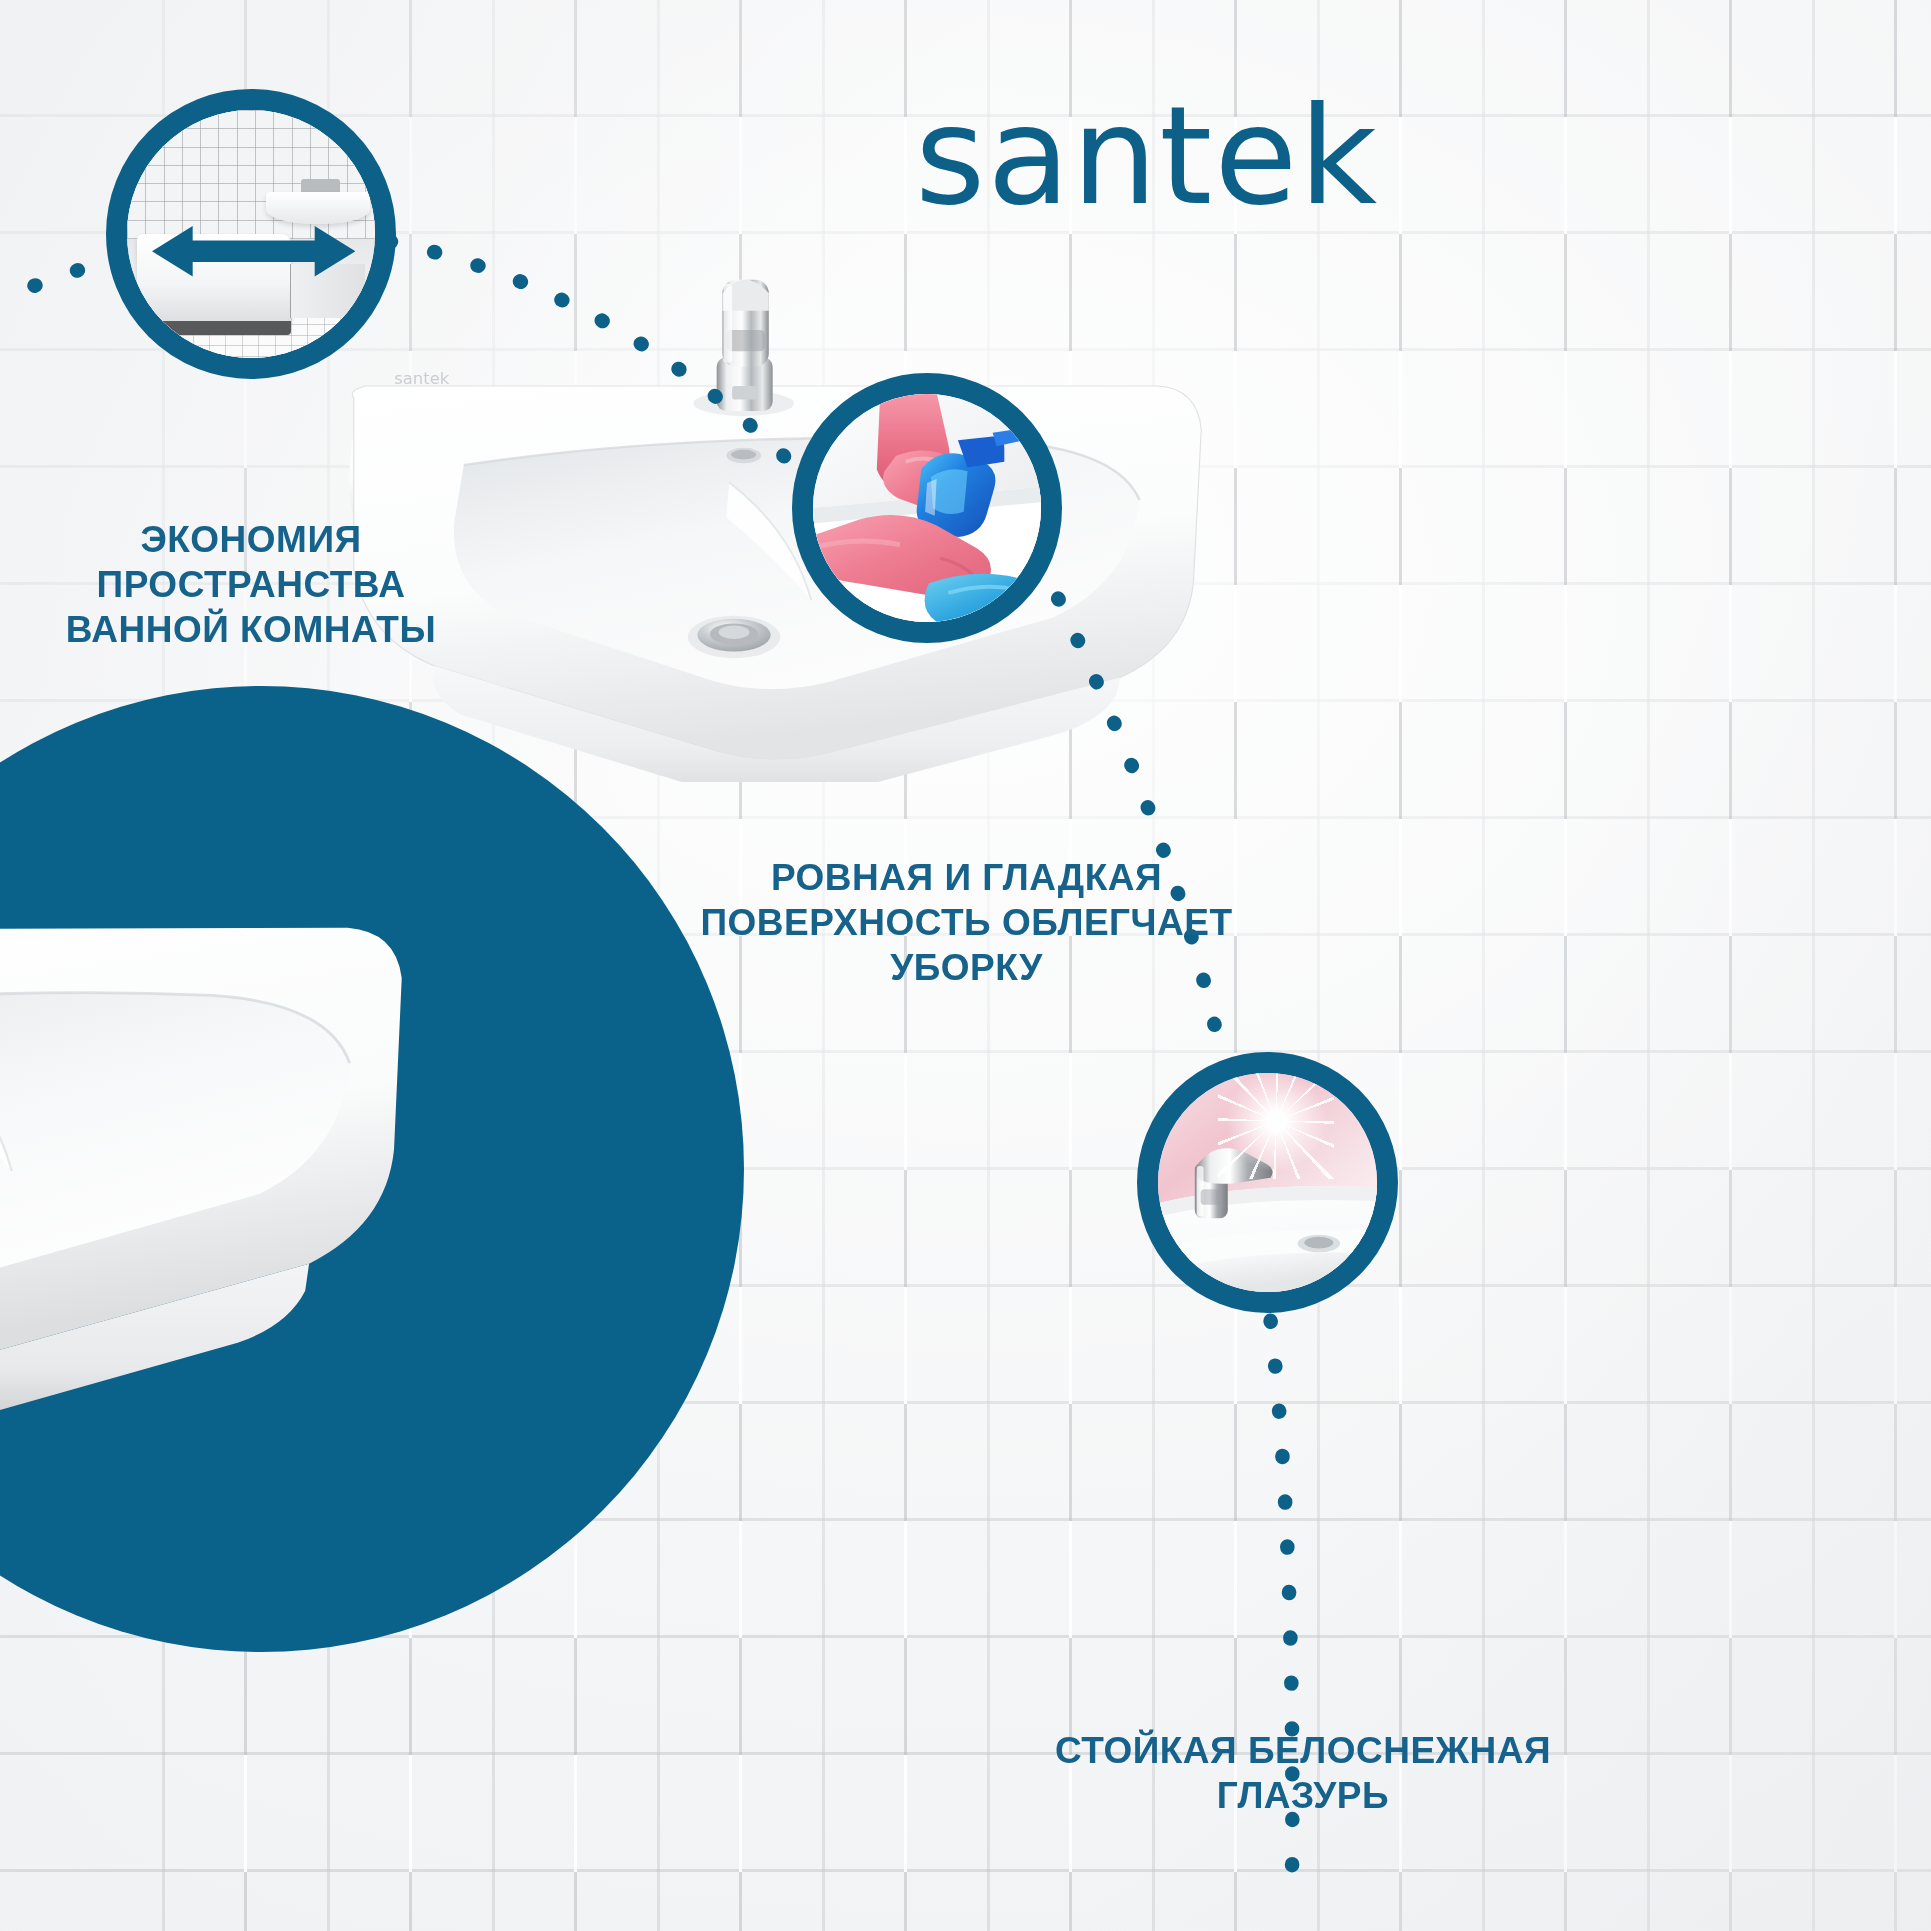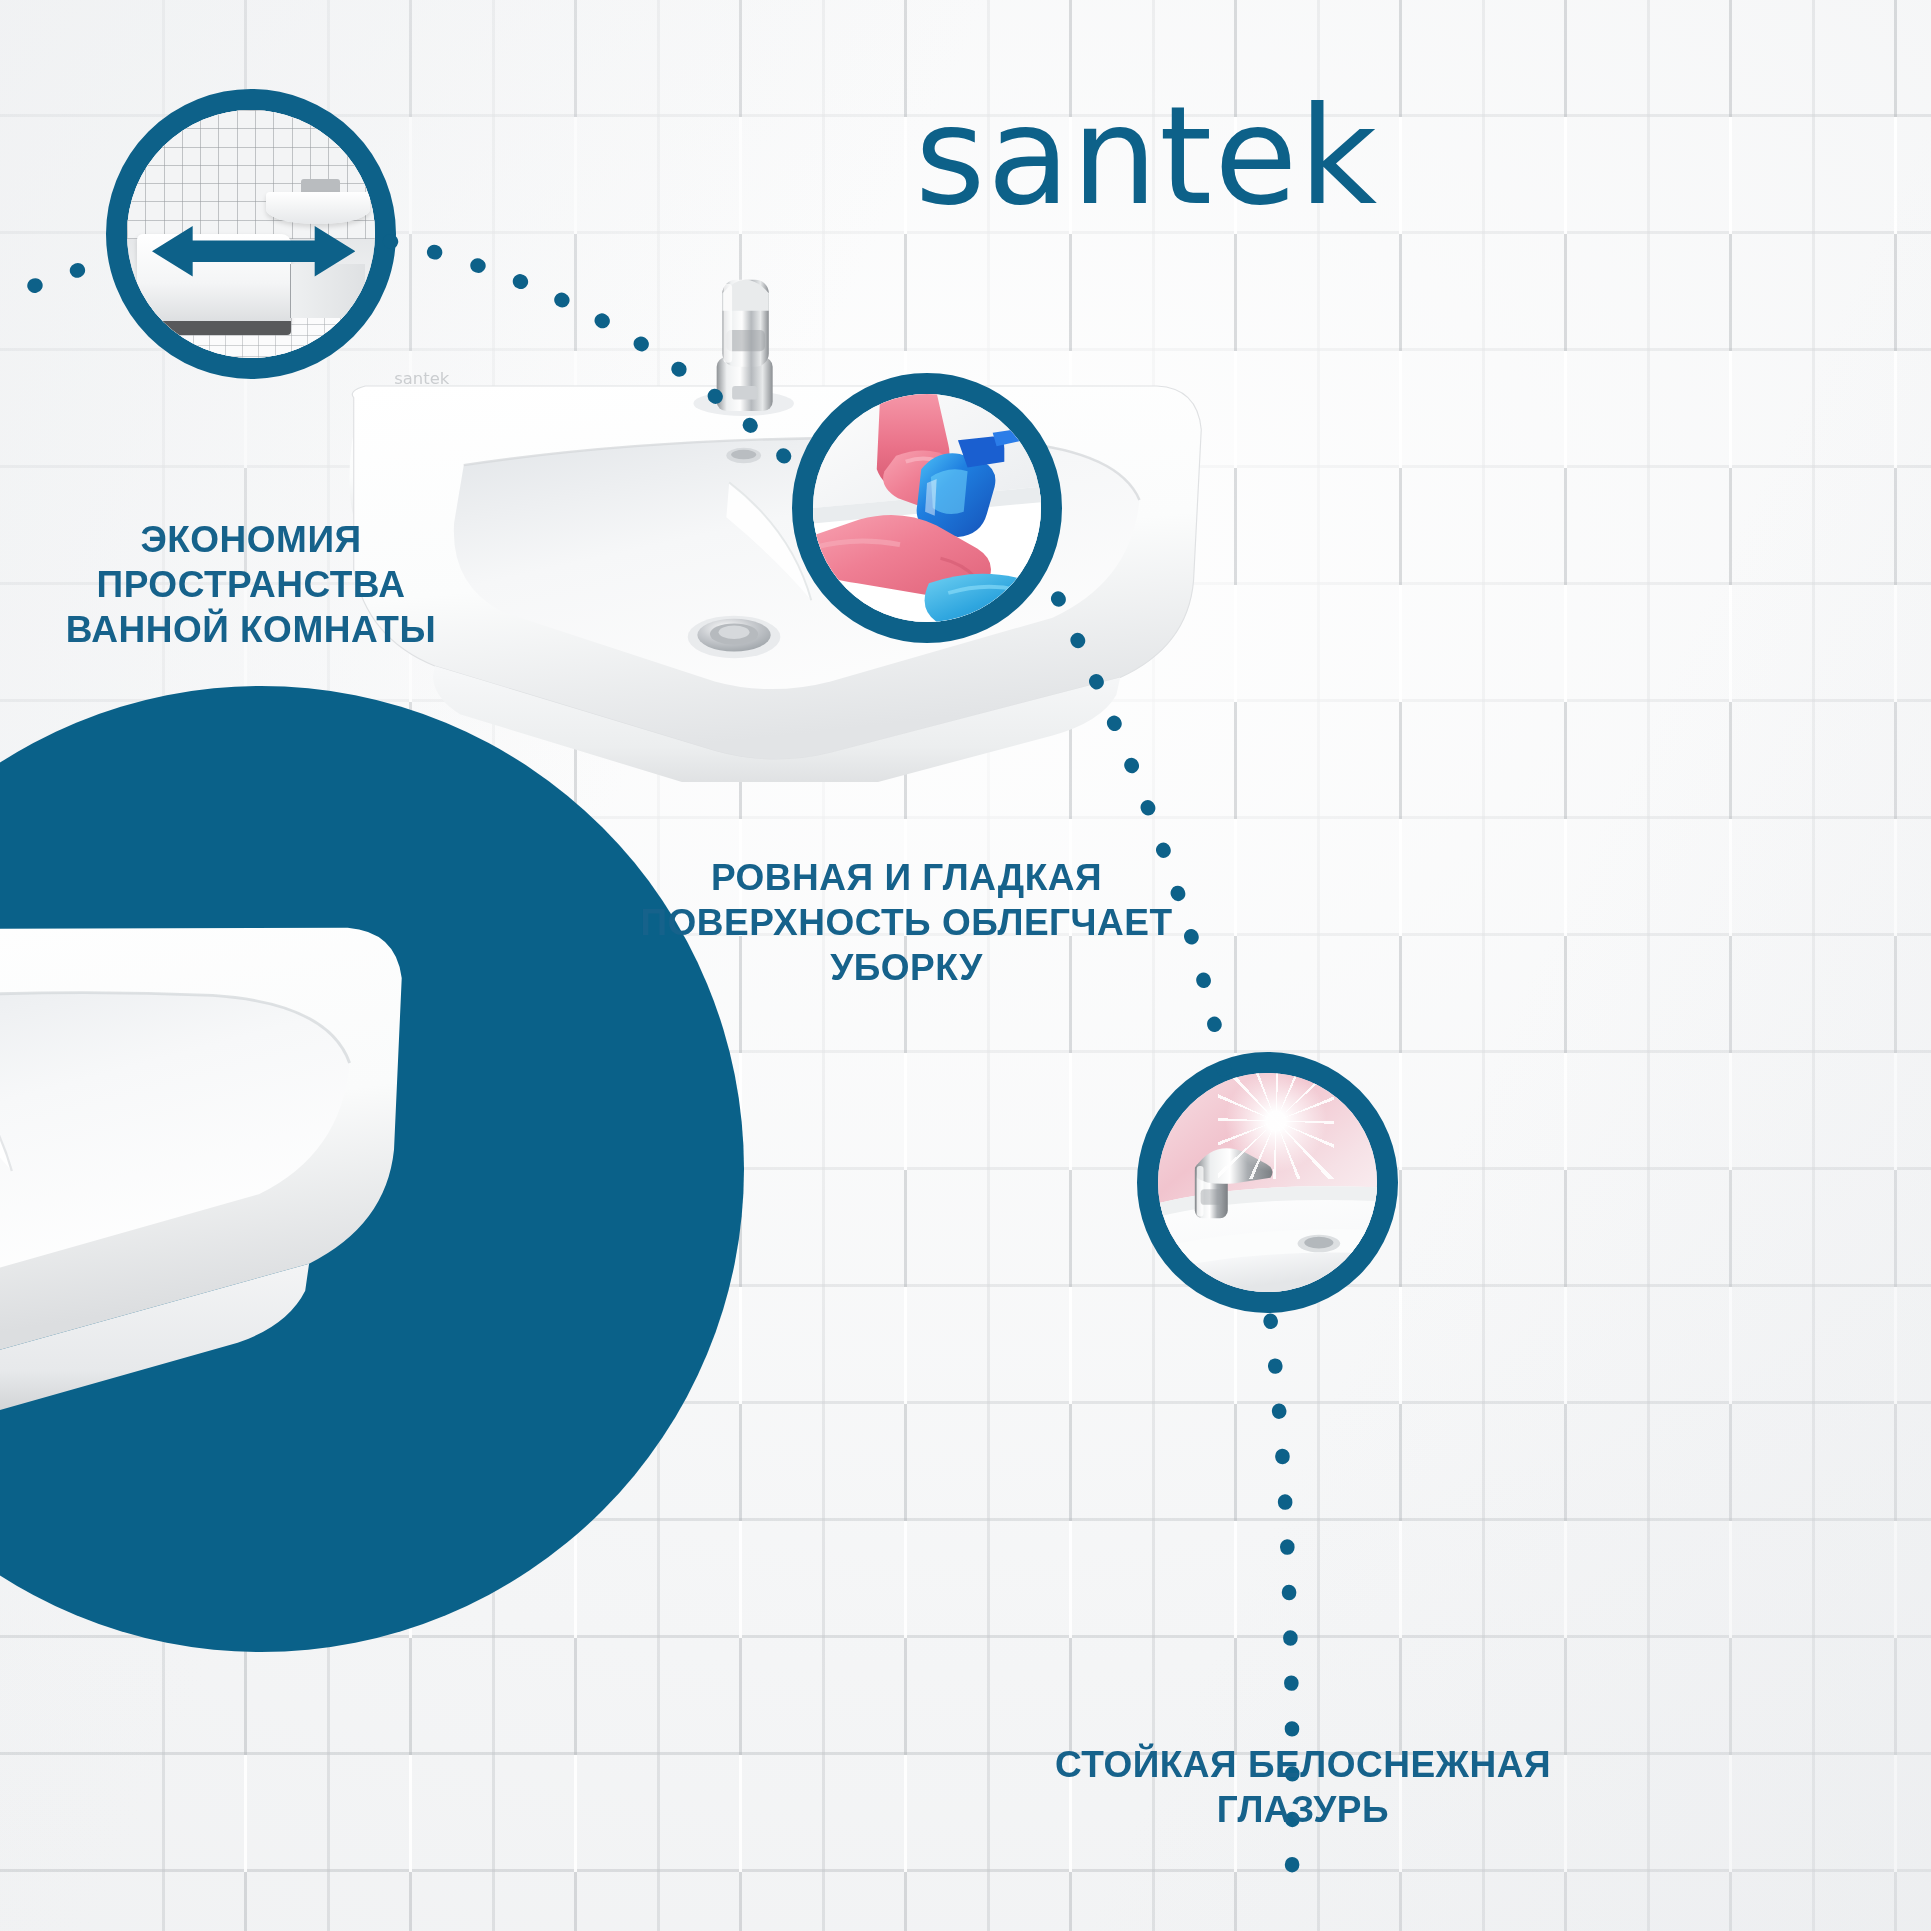--- a/index.html
+++ b/index.html
@@ -177,22 +177,22 @@
     position:absolute;
     color:#16628b;
     font-size:37px;
     line-height:1.22;
     letter-spacing:0.5px;
     text-align:center;
     white-space:pre-line;
     font-weight:700;
   }
   #caption-space{ left:24px; top:517px; width:454px; }
-  #caption-clean{ left:636px; top:855px; width:541px; }
-  #caption-glaze{ left:1023px; top:1728px; width:560px;margin-top:14px; }
+  #caption-clean{ left:696px; top:855px; width:541px; }
+  #caption-glaze{ left:1023px; top:1728px; width:560px; }
 
   
   #connectors{ position:absolute;inset:0;pointer-events:none; }
 </style>
 </head>
 <body>
 
 <div id="tile-wall"></div>
 <div id="tile-wall-offset"></div>
 <div id="tile-wall-offset2"></div>

